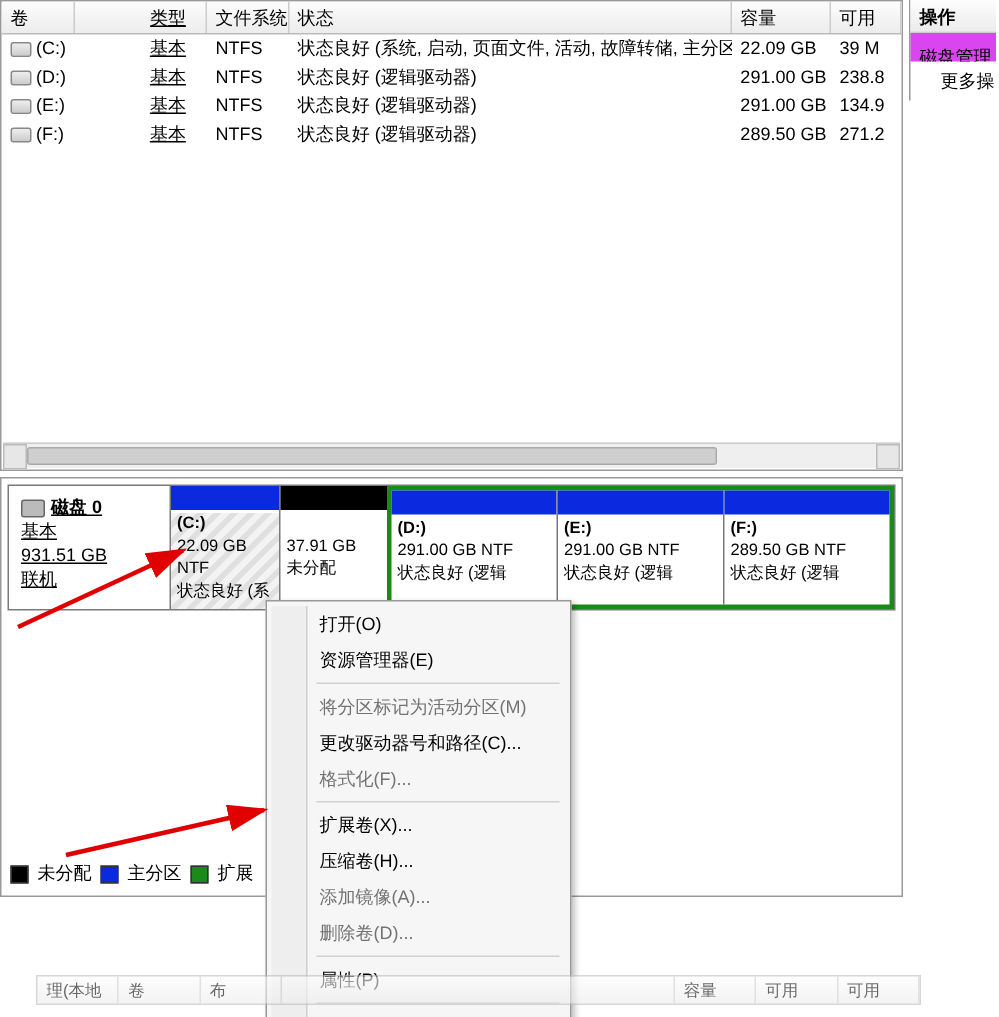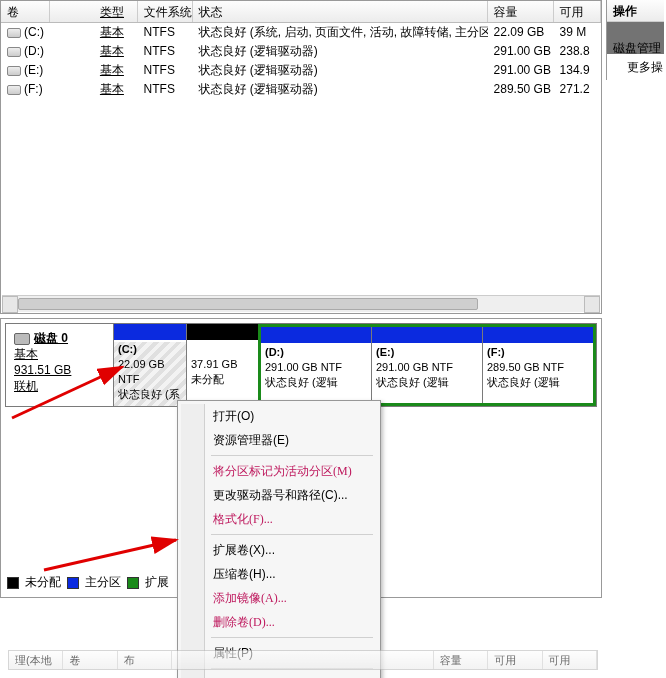--- a/index.html
+++ b/index.html
@@ -99,23 +99,23 @@
     border-left: 1px solid #999;
   }
   .actions-header {
     background: linear-gradient(#fdfdfd,#ececec);
     border-bottom: 1px solid #ccc;
     height: 22px; line-height: 22px;
     padding: 0 6px;
     font-weight: bold;
   }
   .actions-item {
-    background: #737373;
+    background: #d946ef;
     height: 20px; line-height: 20px;
-    padding: 16px 6px;
+    padding: 6px 6px;
     border-bottom: 1px solid #fff;
     white-space: nowrap;
     overflow: hidden;
   }
   .actions-item2 {
     padding: 4px 6px 4px 20px;
     white-space: nowrap;
     overflow: hidden;
   }
 
@@ -212,36 +212,36 @@
     width: 24px;
     background: #eeeeee;
     border-right: 1px solid #d0d0d0;
   }
   .ctx-item {
     position: relative;
     padding: 4px 10px 4px 32px;
     line-height: 16px;
     white-space: nowrap;
   }
-  .ctx-item.disabled { color: #be185d; font-family: Liberation Serif, serif; }
+  .ctx-item.disabled { color: #737373; }
   .ctx-sep {
     margin: 3px 4px 3px 30px;
     border-top: 1px solid #d0d0d0;
   }
 
   
   svg.anno {
     position: absolute;
     left: 0; top: 0;
     pointer-events: none;
   }
   
   .bottom-strip {
     position: absolute;
-    left: 8px; top: 650px;
+    left: 24px; top: 650px;
     width: 590px;
     height: 20px;
     background: linear-gradient(#fdfdfd,#ececec);
     border: 1px solid #bbb;
     display: flex;
     font-size: 11px;
     opacity: 0.6;
   }
   .bottom-strip .col {
     border-right: 1px solid #ccc;

